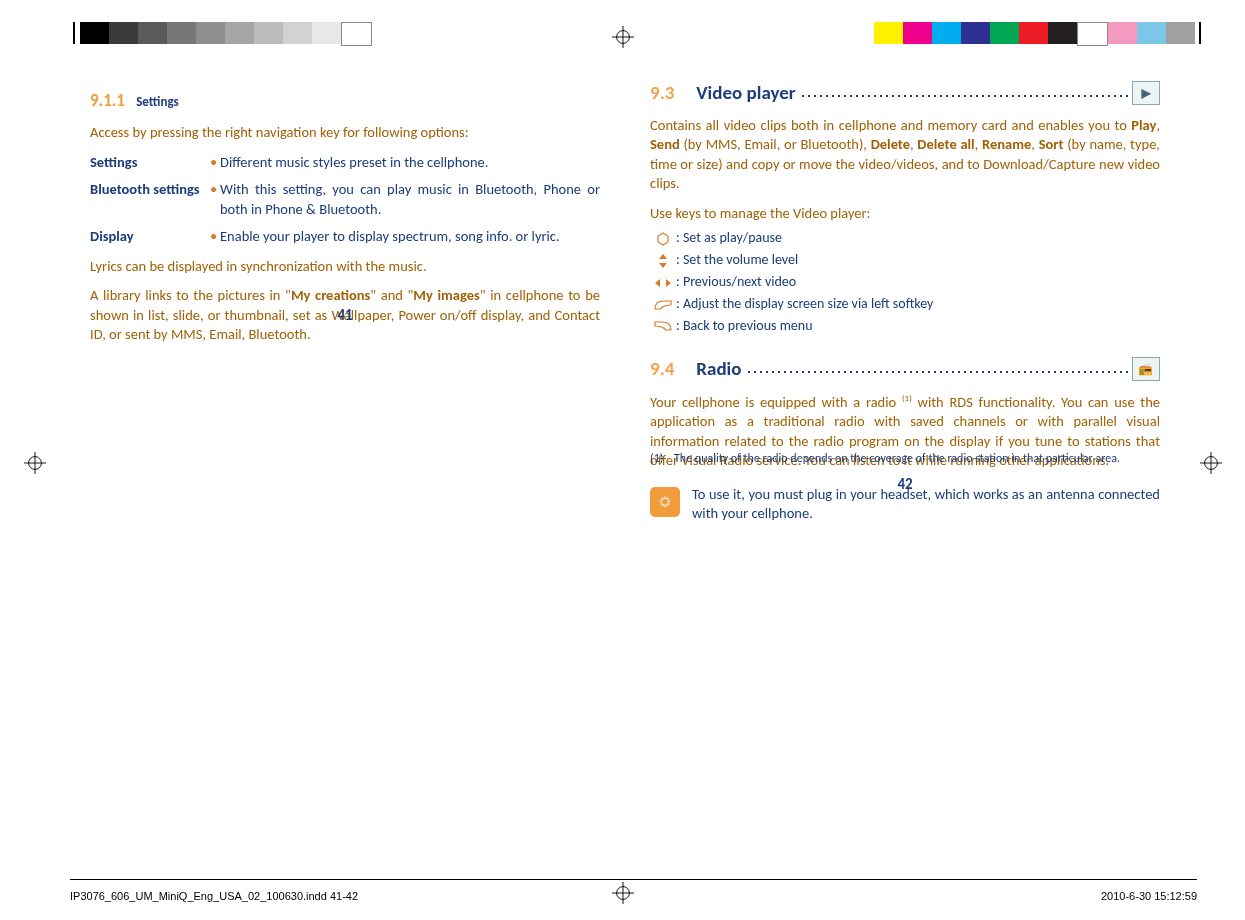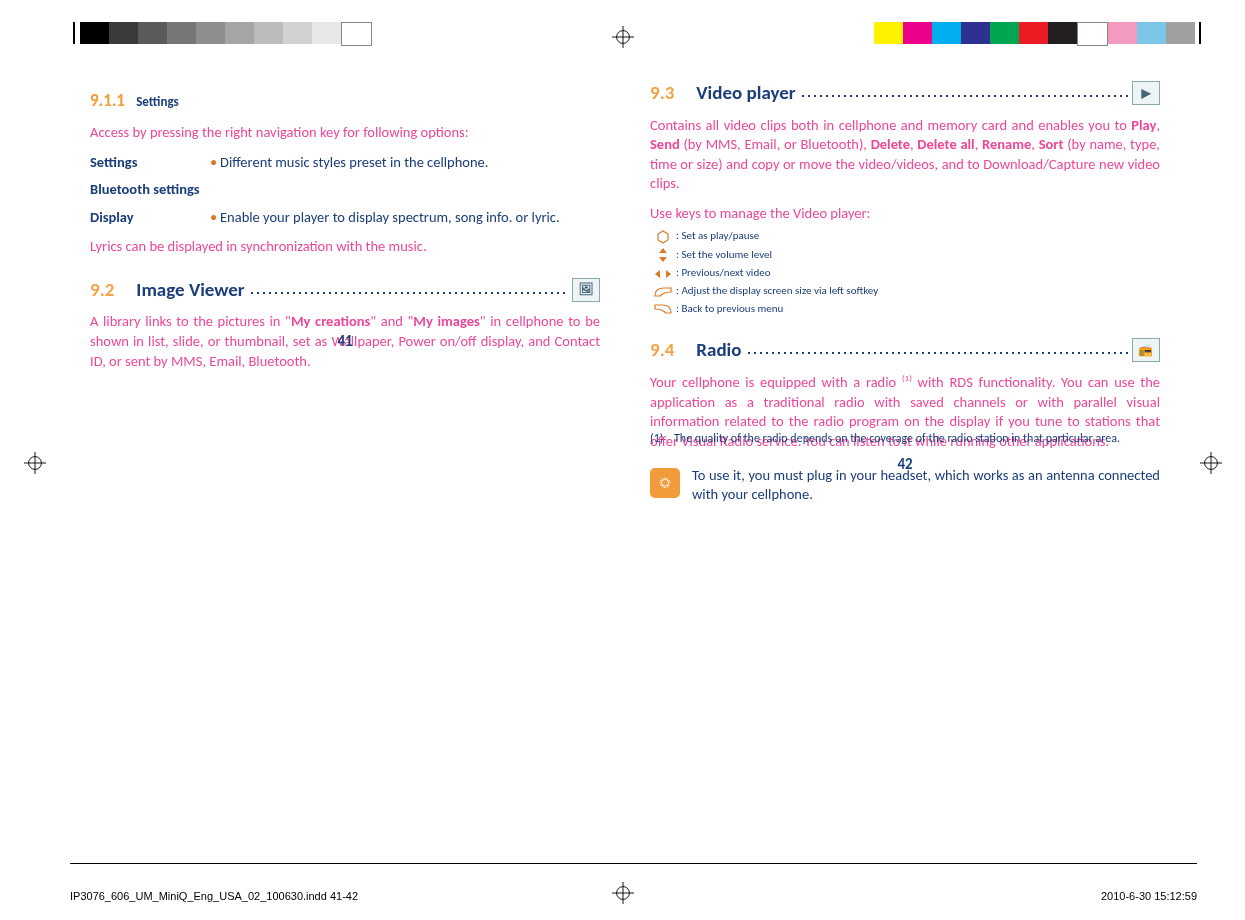--- a/index.html
+++ b/index.html
@@ -37,21 +37,21 @@
     line-height: 1.35;
   }
   .page-left  { left: 90px; }
   .page-right { left: 650px; }
 
   .sec-num { color: #f5a348; font-weight: bold; margin-right: 10px; }
   .sub-num { color: #f29b3a; font-weight: bold; font-size: 17px; margin-right: 8px; }
   .sub-title { color: #1b3d7a; font-weight: bold; font-size: 13px; }
   .subhead { margin: 10px 0 6px 0; }
 
-  .body-text { color: #ec4899; margin: 10px 0; text-align: justify; }
+  .body-text { color: #a16207; margin: 10px 0; text-align: justify; }
 
   .opt-table { margin-top: 10px; }
   .opt-row { display: flex; margin-bottom: 8px; }
   .opt-key { width: 120px; font-weight: bold; color: #1b3d7a; flex-shrink:0; }
   .opt-val { flex: 1; text-align: justify; position: relative; padding-left: 10px; }
   .opt-val::before { content: "•"; color: #d97a2a; position: absolute; left: 0; top: 0; }
 
   .section-head {
     display: flex; align-items: center; margin-top: 20px; font-size: 19px; font-weight: bold;
   }
@@ -64,42 +64,42 @@
     background-repeat: repeat-x;
     background-position: 0 70%;
     margin: 0 4px;
   }
   .sec-icon {
     width: 26px; height: 22px; border: 1px solid #8aa; background: #eef4f6;
     display:flex; align-items:center; justify-content:center; font-size:12px; color:#467;
   }
 
   .kv-list { margin: 6px 0 6px 0; }
-  .kv-row { display: flex; align-items: center; margin: 3px 0; font-size: 11px; }
+  .kv-row { display: flex; align-items: center; margin: 3px 0; font-size: 14px; }
   .kv-ico { width: 26px; display:flex; justify-content:center; color:#d97a2a; font-size:13px; }
   .kv-txt { flex:1; }
 
   .tip-row { display:flex; margin-top: 14px; }
   .tip-icon {
     width: 30px; height: 30px; background:#f29b3a; border-radius:5px;
     color:#fff; display:flex; align-items:center; justify-content:center;
     font-size:16px; flex-shrink:0; margin-right:12px; margin-top:2px;
   }
   .tip-text { flex:1; text-align: justify; }
 
   .footnote { position:absolute; bottom: 58px; display:flex; font-size:12px; }
   .footnote .fn-mark { width: 24px; color:#1b3d7a; }
   .footnote .fn-text { width: 470px; color:#1b3d7a; text-align: justify; }
 
   .page-num { position:absolute; bottom: 30px; width: 510px; text-align:center; font-weight:bold; color:#1b3d7a; font-size:15px;margin-top:43px; }
 
   .footer-bar {
     position:absolute; bottom: 12px; left: 70px; right: 48px; height: 24px;
     border-top: 1px solid #000; display:flex; justify-content:space-between;
-    align-items:center; font-size: 11px; color:#000; padding-top:20px;
+    align-items:center; font-size: 11px; color:#000; padding-top:4px;
     font-family: Arial, sans-serif;
   }
 
   b { font-weight: bold; }
   sup { font-size: 9px; vertical-align: super; }
 </style>
 </head>
 <body>
 
 <div class="regmark reg-top"><svg viewBox="0 0 24 24">
@@ -159,35 +159,30 @@
   </div>
   <div class="body-text">Access by pressing the right navigation key for following options:</div>
 
   <div class="opt-table" id="opts">
       <div class="opt-row">
         <div class="opt-key">Settings</div>
         <div class="opt-val">Different music styles preset in the cellphone.</div>
       </div>
       <div class="opt-row">
         <div class="opt-key">Bluetooth settings</div>
+        <div class="opt-val">With this setting, you can play music in Bluetooth, Phone or both in Phone &amp; Bluetooth.</div>
       </div>
       <div class="opt-row">
         <div class="opt-key">Display</div>
         <div class="opt-val">Enable your player to display spectrum, song info. or lyric.</div>
       </div>
     </div>
 
   <div class="body-text">Lyrics can be displayed in synchronization with the music.</div>
 
-  <div class="section-head">
-    <span class="sec-num">9.2</span>
-    <span class="sec-title">Image Viewer</span>
-    <span class="dot-leader"></span>
-    <span class="sec-icon">🖼</span>
-  </div>
   <div class="body-text" id="s92body">A library links to the pictures in "<b>My creations</b>" and "<b>My images</b>" in cellphone to be shown in list, slide, or thumbnail, set as Wallpaper, Power on/off display, and Contact ID, or sent by MMS, Email, Bluetooth.</div>
 
   <div class="page-num">41</div>
 </div>
 
 <div class="page page-right">
 
   <div class="section-head" style="margin-top:0">
     <span class="sec-num">9.3</span>
     <span class="sec-title">Video player</span>

